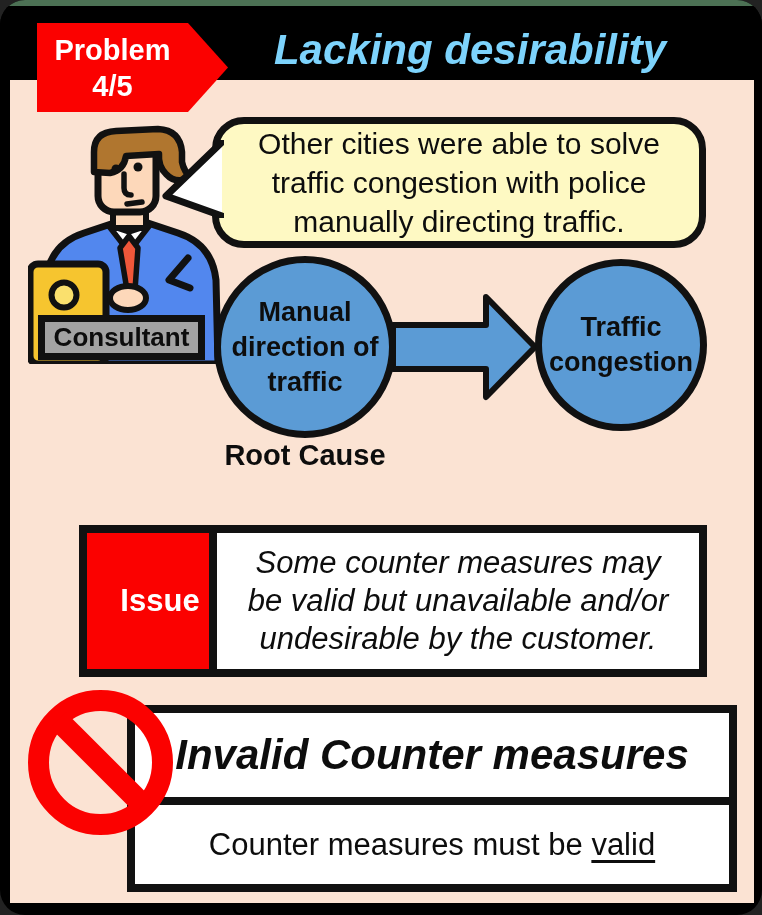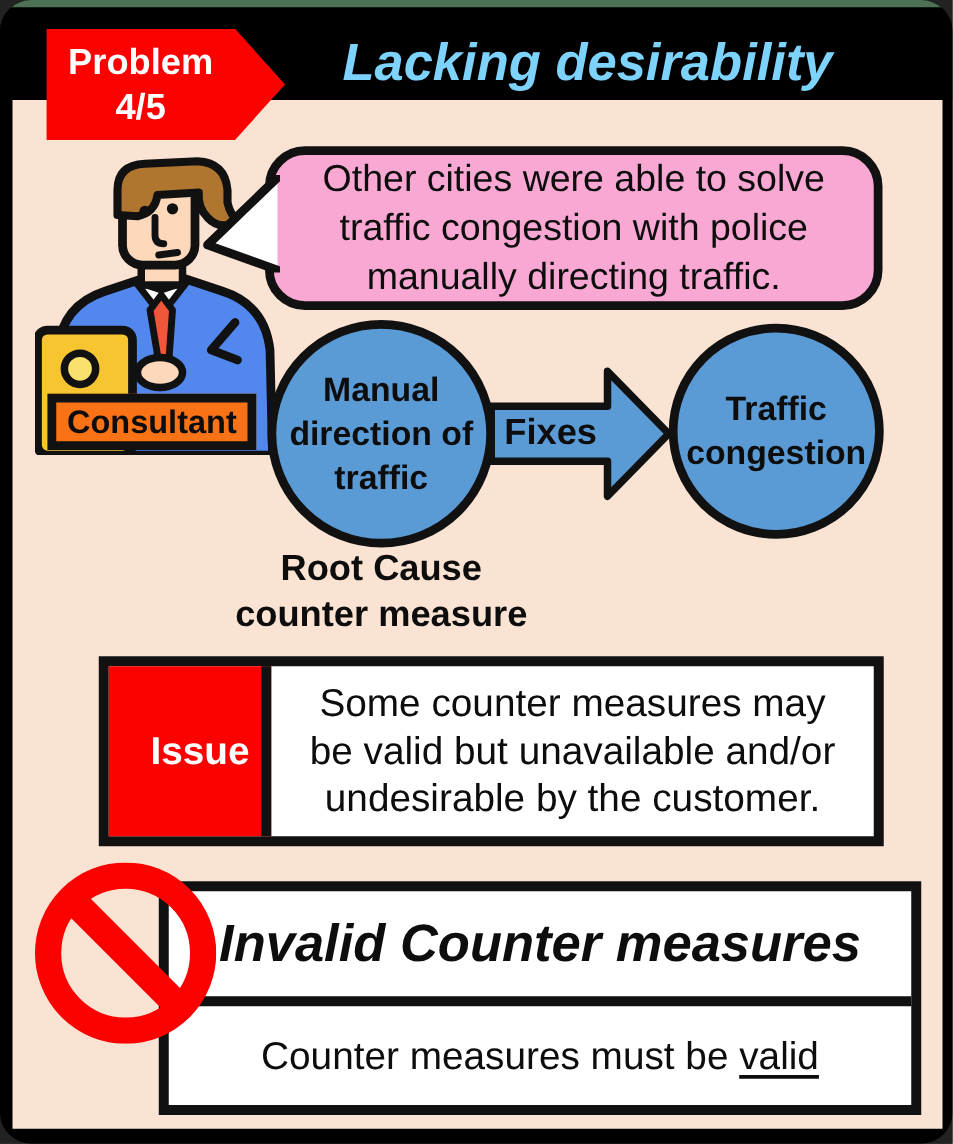--- a/index.html
+++ b/index.html
@@ -13,29 +13,29 @@
   .banner{position:absolute;left:37px;top:23px;width:191px;height:89px;background:#fb0100;
           clip-path:polygon(0 0,151px 0,100% 50%,151px 100%,0 100%);
           display:flex;flex-direction:column;justify-content:center;align-items:center;
           padding-right:40px;box-sizing:border-box;z-index:4;}
   .banner span{color:#fff;font-weight:bold;font-size:29px;line-height:36px;}
   .page-title{position:absolute;left:230px;top:26px;width:480px;z-index:4;text-align:center;
           color:#7dd3fc;font-weight:bold;font-style:italic;font-size:42px;}
 
   
   .bubble{position:absolute;left:212px;top:117px;width:494px;height:131px;box-sizing:border-box;
-          background:#f9a8d4;border:7px solid #111;border-radius:32px;z-index:3;
+          background:#fef9c3;border:7px solid #111;border-radius:32px;z-index:3;
           display:flex;align-items:center;justify-content:center;}
   .bubble .txt{font-size:30px;line-height:39px;text-align:center;padding:0 4px;}
   .bubble-tail{position:absolute;left:162px;top:140px;z-index:4;}
 
   
   .consultant{position:absolute;left:28px;top:112px;z-index:2;}
   .consultant-label{position:absolute;left:38px;top:315px;width:167px;height:45px;box-sizing:border-box;
-          background:#f97316;border:7px solid #111;z-index:5;
+          background:#a3a3a3;border:7px solid #111;z-index:5;
           display:flex;align-items:center;justify-content:center;
           font-weight:bold;font-size:26px;}
 
   
   .circle{position:absolute;border-radius:50%;background:#5b9bd5;border:7px solid #111;
           box-sizing:border-box;display:flex;align-items:center;justify-content:center;z-index:2;}
   .circle .txt{font-weight:bold;font-size:27px;line-height:35px;text-align:center;padding:0 4px;}
   .circle-cause{left:214px;top:256px;width:182px;height:182px;}
   .circle-effect{left:535px;top:259px;width:172px;height:172px;}
   .arrow-svg{position:absolute;left:390px;top:290px;z-index:1;}
@@ -44,21 +44,21 @@
   .root-cause{position:absolute;left:175px;top:437px;width:260px;text-align:center;
           font-weight:bold;font-size:29px;line-height:37px;z-index:2;}
 
   
   .issue-box{position:absolute;left:79px;top:525px;width:628px;height:152px;box-sizing:border-box;
           border:8px solid #111;background:#fff;display:flex;z-index:2;}
   .issue-label{width:98px;background:#fb0100;border-right:8px solid #111;
           display:flex;align-items:center;justify-content:center;
           color:#fff;font-weight:bold;font-size:31px;padding-left:24px;}
   .issue-text{flex:1;display:flex;align-items:center;justify-content:center;}
-  .issue-text .txt{width:432px;font-size:31px;line-height:38px;text-align:center;}
+  .issue-text .txt{width:432px;font-style:italic;font-size:31px;line-height:38px;text-align:center;}
 
   
   .invalid-box{position:absolute;left:127px;top:705px;width:610px;height:187px;box-sizing:border-box;
           border:8px solid #111;background:#fff;z-index:2;display:flex;flex-direction:column;}
   .invalid-title{height:92px;box-sizing:border-box;border-bottom:8px solid #111;
           display:flex;align-items:center;justify-content:center;
           font-weight:bold;font-style:italic;font-size:42px;}
   .invalid-detail{flex:1;display:flex;align-items:center;justify-content:center;
           font-size:31px;line-height:39px;text-align:left;}
   .invalid-detail .u{text-decoration:underline;text-decoration-thickness:3px;text-underline-offset:5px;}
@@ -105,27 +105,25 @@
     <polygon points="60,2 60,76 4,56" fill="#fff"></polygon>
     <path d="M 60 2 L 4 56 L 60 76" fill="none" stroke="#111" stroke-width="7" stroke-linejoin="round" stroke-linecap="round"></path>
   </svg>
 
   <div class="circle circle-cause">
     <div class="txt">Manual direction of traffic</div>
   </div>
   <svg class="arrow-svg" width="150" height="114" viewBox="0 0 150 114">
     <path d="M 3 35 L 96 35 L 96 7 L 145 57 L 96 107 L 96 79 L 3 79 Z" fill="#5b9bd5" stroke="#111" stroke-width="6" stroke-linejoin="round"></path>
   </svg>
-  <div class="arrow-label">Fixes</div>
   <div class="circle circle-effect">
     <div class="txt">Traffic congestion</div>
   </div>
   <div class="root-cause">
     <span>Root Cause</span><br>
-    <span>counter measure</span>
   </div>
 
   <div class="issue-box">
     <div class="issue-label">
       <span>Issue</span>
     </div>
     <div class="issue-text">
       <div class="txt">Some counter measures may be valid but unavailable and/or undesirable by the customer.</div>
     </div>
   </div>

